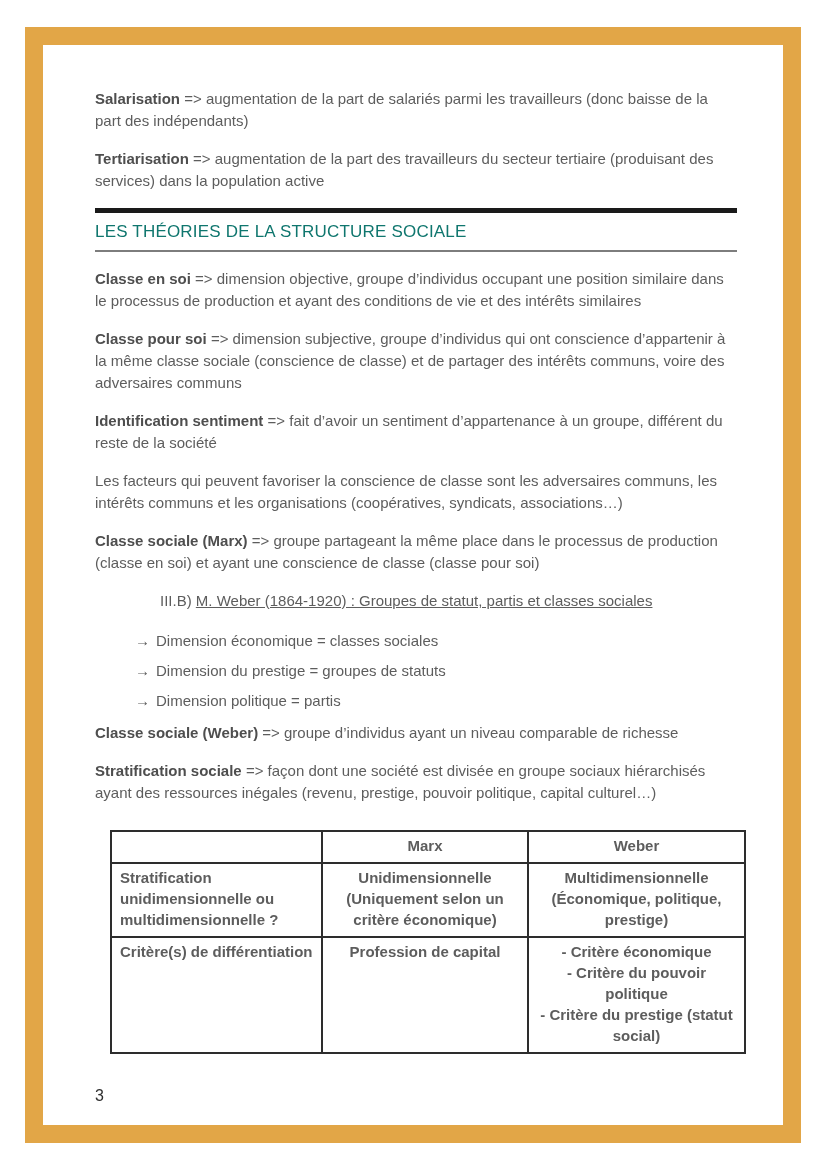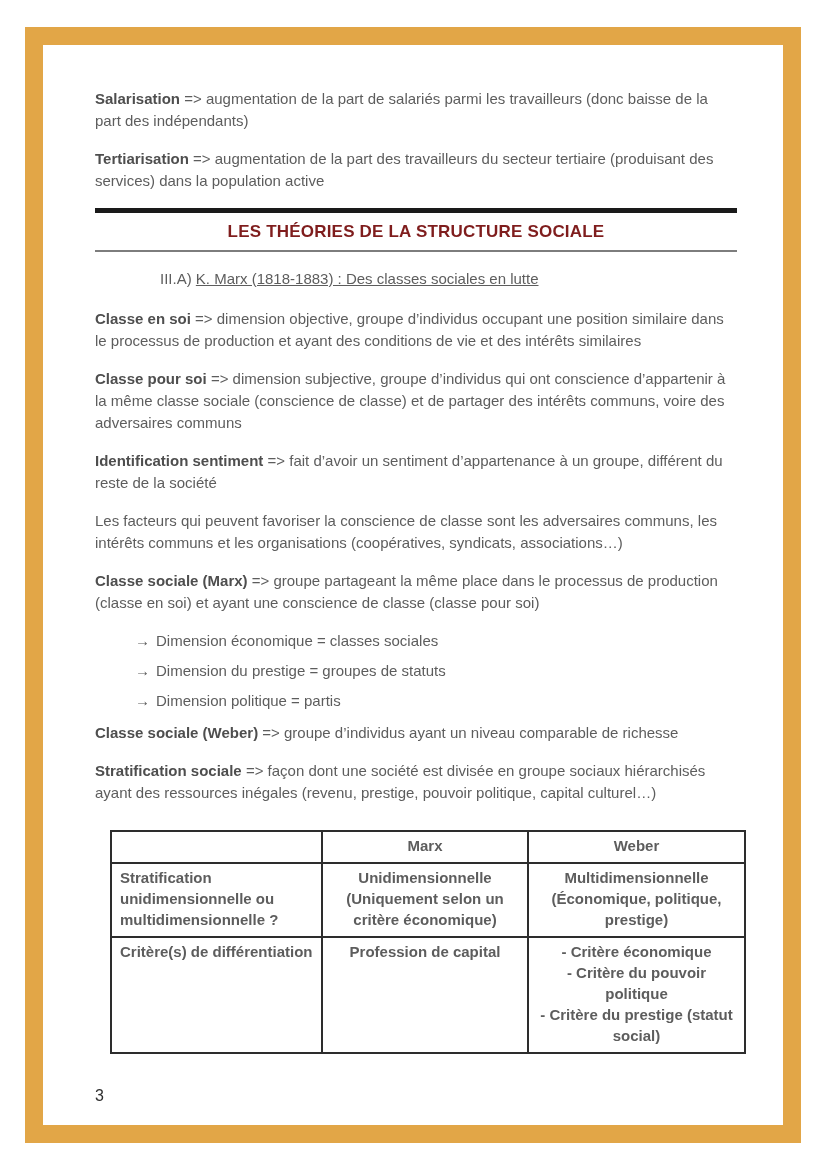--- a/index.html
+++ b/index.html
@@ -40,24 +40,23 @@
     color: #4e4e4e;
     font-weight: bold;
   }
   .title-block { margin: 14px 0 16px 0; }
   .bar-thick {
     height: 5px;
     background: #1a1a1a;
   }
   .main-title {
     margin: 8px 0 7px 0;
-    text-align: center;
     font-size: 17px;
-    font-weight: bold;
-    color: #7f1d1d;
+    font-weight: normal;
+    color: #0f766e;
     letter-spacing: 0.2px;
   }
   .bar-thin {
     height: 2px;
     background: #7d7d7d;
   }
   .subheading {
     margin: 0 0 18px 65px;
   }
   .subheading .underlined { text-decoration: underline; }
@@ -105,32 +104,32 @@
       <p class="def"><strong>Salarisation</strong> <span>=&gt; augmentation de la part de salariés parmi les travailleurs (donc baisse de la part des indépendants)</span></p>
 
       <p class="def"><strong>Tertiarisation</strong> <span>=&gt; augmentation de la part des travailleurs du secteur tertiaire (produisant des services) dans la population active</span></p>
 
       <div class="title-block">
         <div class="bar-thick"></div>
         <h1 class="main-title">LES THÉORIES DE LA STRUCTURE SOCIALE</h1>
         <div class="bar-thin"></div>
       </div>
 
-      <p class="subheading"><span>III.A)</span> <span class="underlined">K. Marx (1818-1883) : Des classes sociales en lutte</span></p>
 
       <p class="def"><strong>Classe en soi</strong> <span>=&gt; dimension objective, groupe d’individus occupant une position similaire dans le processus de production et ayant des conditions de vie et des intérêts similaires</span></p>
 
       <p class="def"><strong>Classe pour soi</strong> <span>=&gt; dimension subjective, groupe d’individus qui ont conscience d’appartenir à la même classe sociale (conscience de classe) et de partager des intérêts communs, voire des adversaires communs</span></p>
 
       <p class="def"><strong>Identification sentiment</strong> <span>=&gt; fait d’avoir un sentiment d’appartenance à un groupe, différent du reste de la société</span></p>
 
       <p>Les facteurs qui peuvent favoriser la conscience de classe sont les adversaires communs, les intérêts communs et les organisations (coopératives, syndicats, associations…)</p>
 
       <p class="def"><strong>Classe sociale (Marx)</strong> <span>=&gt; groupe partageant la même place dans le processus de production (classe en soi) et ayant une conscience de classe (classe pour soi)</span></p>
 
+      <p class="subheading"><span>III.B)</span> <span class="underlined">M. Weber (1864-1920) : Groupes de statut, partis et classes sociales</span></p>
 
 
       <div class="arrow-list">
         <p class="arrow-item"><span class="arrow">→</span><span>Dimension économique = classes sociales</span></p>
         <p class="arrow-item"><span class="arrow">→</span><span>Dimension du prestige = groupes de statuts</span></p>
         <p class="arrow-item"><span class="arrow">→</span><span>Dimension politique = partis</span></p>
       </div>
 
       <p class="def"><strong>Classe sociale (Weber)</strong> <span>=&gt; groupe d’individus ayant un niveau comparable de richesse</span></p>
 

